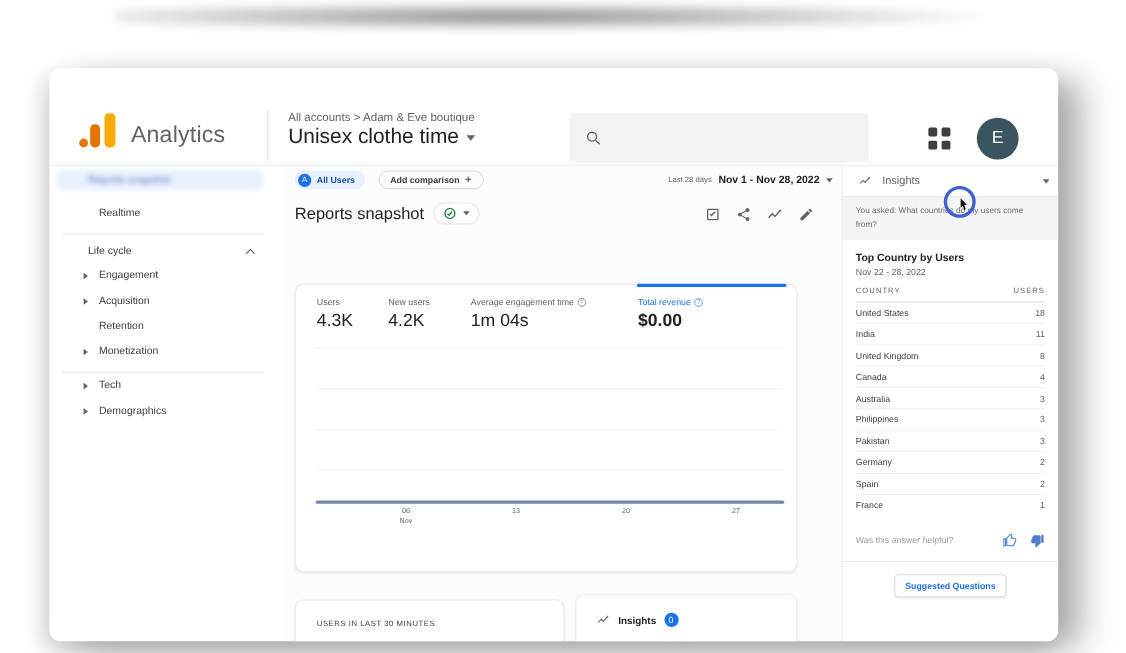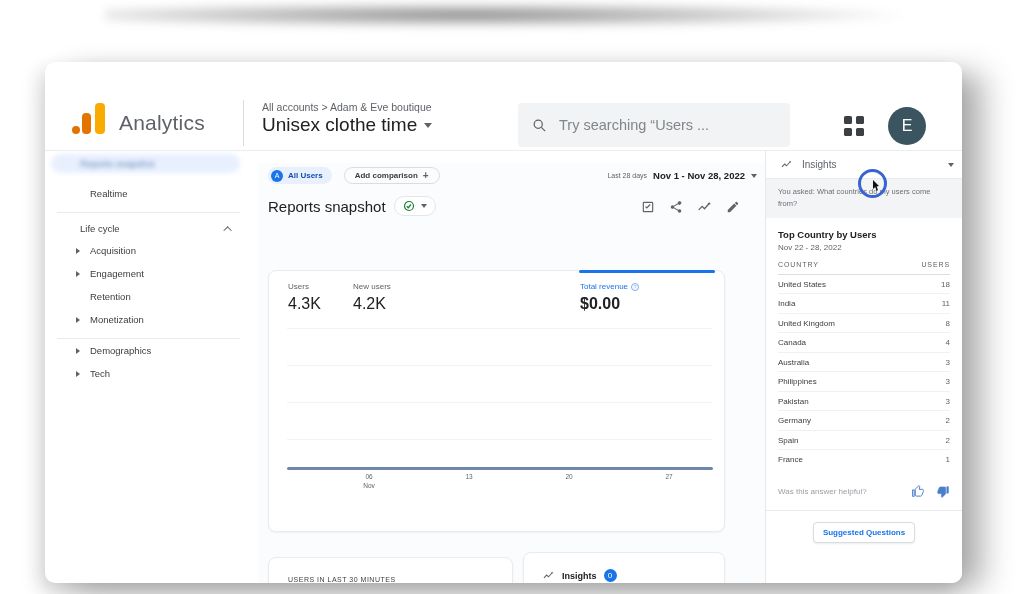--- a/index.html
+++ b/index.html
@@ -43,21 +43,21 @@
   .side-item { height:23px; display:flex; align-items:center; padding-left:45px; cursor:pointer; }
   .side-item.first { margin-top:9px; }
   .side-div { height:1px; background:#e8eaed; margin:7px 18px 0 12px; }
   .side-sec { height:21px; margin-top:5px; display:flex; align-items:center; justify-content:space-between; padding:0 26px 0 35px; color:#3c4043; cursor:pointer; }
   .chev-up { width:6px; height:6px; border-left:1.4px solid #5f6368; border-top:1.4px solid #5f6368; transform:rotate(45deg) translateY(2px); }
   .side-sub { height:23px; display:flex; align-items:center; padding-left:45px; gap:10px; cursor:pointer; }
   .tri-right { width:0; height:0; border-left:4px solid #5f6368; border-top:3.5px solid transparent; border-bottom:3.5px solid transparent; margin-left:-14px; }
   .side-sub .lbl { }
 
   
-  .main { position:absolute; left:213px; top:89px; right:197px; bottom:0; background:#fbfcfd;margin-top:12px; }
+  .main { position:absolute; left:213px; top:89px; right:197px; bottom:0; background:#fbfcfd; }
   .cmp-row { position:absolute; left:10px; top:4px; right:8px; display:flex; align-items:center; }
   .chip-allusers { display:flex; align-items:center; gap:5px; background:#e8f0fe; border-radius:12px; height:17px; padding:0 9px 0 3px; cursor:pointer; }
   .chip-a { width:12px; height:12px; border-radius:50%; background:#1a73e8; color:#fff; font-size:7px; display:flex; align-items:center; justify-content:center; }
   .chip-allusers .txt { font-size:8px; color:#174ea6; font-weight:bold; }
   .chip-add { margin-left:12px; display:flex; align-items:center; gap:5px; border:1px solid #dadce0; border-radius:12px; height:17px; padding:0 10px; font-size:8px; color:#3c4043; font-weight:bold; cursor:pointer; }
   .chip-add .plus { font-size:10px; color:#5f6368; }
   .date-group { margin-left:auto; display:flex; align-items:center; gap:6px; cursor:pointer; }
   .date-label { font-size:7px; color:#5f6368; }
   .date-range { font-size:9.5px; color:#202124; font-weight:bold; }
   .title-row { position:absolute; left:10px; top:33px; display:flex; align-items:center; gap:8px;text-align:right; }
@@ -132,62 +132,61 @@
     <div class="breadcrumb">All accounts &gt; Adam &amp; Eve boutique</div>
     <div class="property-row">
       <span class="property-name">Unisex clothe time</span>
       <span class="caret-down"></span>
     </div>
     <div class="search-box">
       <svg width="15" height="15" viewBox="0 0 24 24">
           <circle cx="10" cy="10" r="6.5" fill="none" stroke="#5f6368" stroke-width="2"></circle>
           <line x1="15" y1="15" x2="21" y2="21" stroke="#5f6368" stroke-width="2"></line>
         </svg>
-      <input type="text" placeholder="Try searching “Users ..." style="">
     </div>
     <div class="grid-icon">
       <span></span>
         <span></span>
         <span></span>
         <span></span>
     </div>
     <div class="avatar">E</div>
     <div class="hdr-divider"></div>
 
     <div class="sidebar">
       <div class="side-selected">Reports snapshot</div>
       <div class="side-item first">Realtime</div>
       <div class="side-div"></div>
       <div class="side-sec">
         <span>Life cycle</span>
         <span class="chev-up"></span>
       </div>
       <div class="side-sub">
         <span class="tri-right"></span>
+        <span class="lbl">Engagement</span>
+      </div>
+      <div class="side-sub">
+        <span class="tri-right"></span>
         <span class="lbl">Acquisition</span>
       </div>
       <div class="side-sub">
-        <span class="tri-right"></span>
-        <span class="lbl">Engagement</span>
-      </div>
-      <div class="side-sub">
         <span class="lbl">Retention</span>
       </div>
       <div class="side-sub">
         <span class="tri-right"></span>
         <span class="lbl">Monetization</span>
       </div>
       <div class="side-div"></div>
       <div class="side-sub">
         <span class="tri-right"></span>
+        <span class="lbl">Tech</span>
+      </div>
+      <div class="side-sub">
+        <span class="tri-right"></span>
         <span class="lbl">Demographics</span>
-      </div>
-      <div class="side-sub">
-        <span class="tri-right"></span>
-        <span class="lbl">Tech</span>
       </div>
     </div>
 
     <div class="main">
       <div class="cmp-row">
         <div class="chip-allusers">
           <span class="chip-a">A</span>
           <span class="txt">All Users</span>
         </div>
         <div class="chip-add">
@@ -236,20 +235,27 @@
           <div class="m-label">
               <span>Users</span>
             </div>
           <div class="m-value">4.3K</div>
         </div>
         <div class="metric" style="left:84px">
           <div class="m-label">
               <span>New users</span>
             </div>
           <div class="m-value">4.2K</div>
+        </div>
+        <div class="metric" style="left:159px">
+          <div class="m-label">
+              <span>Average engagement time</span>
+              <span class="info-dot">?</span>
+            </div>
+          <div class="m-value">1m 04s</div>
         </div>
         <div class="metric sel" style="left:311px">
           <div class="m-label">
               <span>Total revenue</span>
               <span class="info-dot">?</span>
             </div>
           <div class="m-value">$0.00</div>
         </div>
 
         <div class="gridline" style="top:57px"></div>

